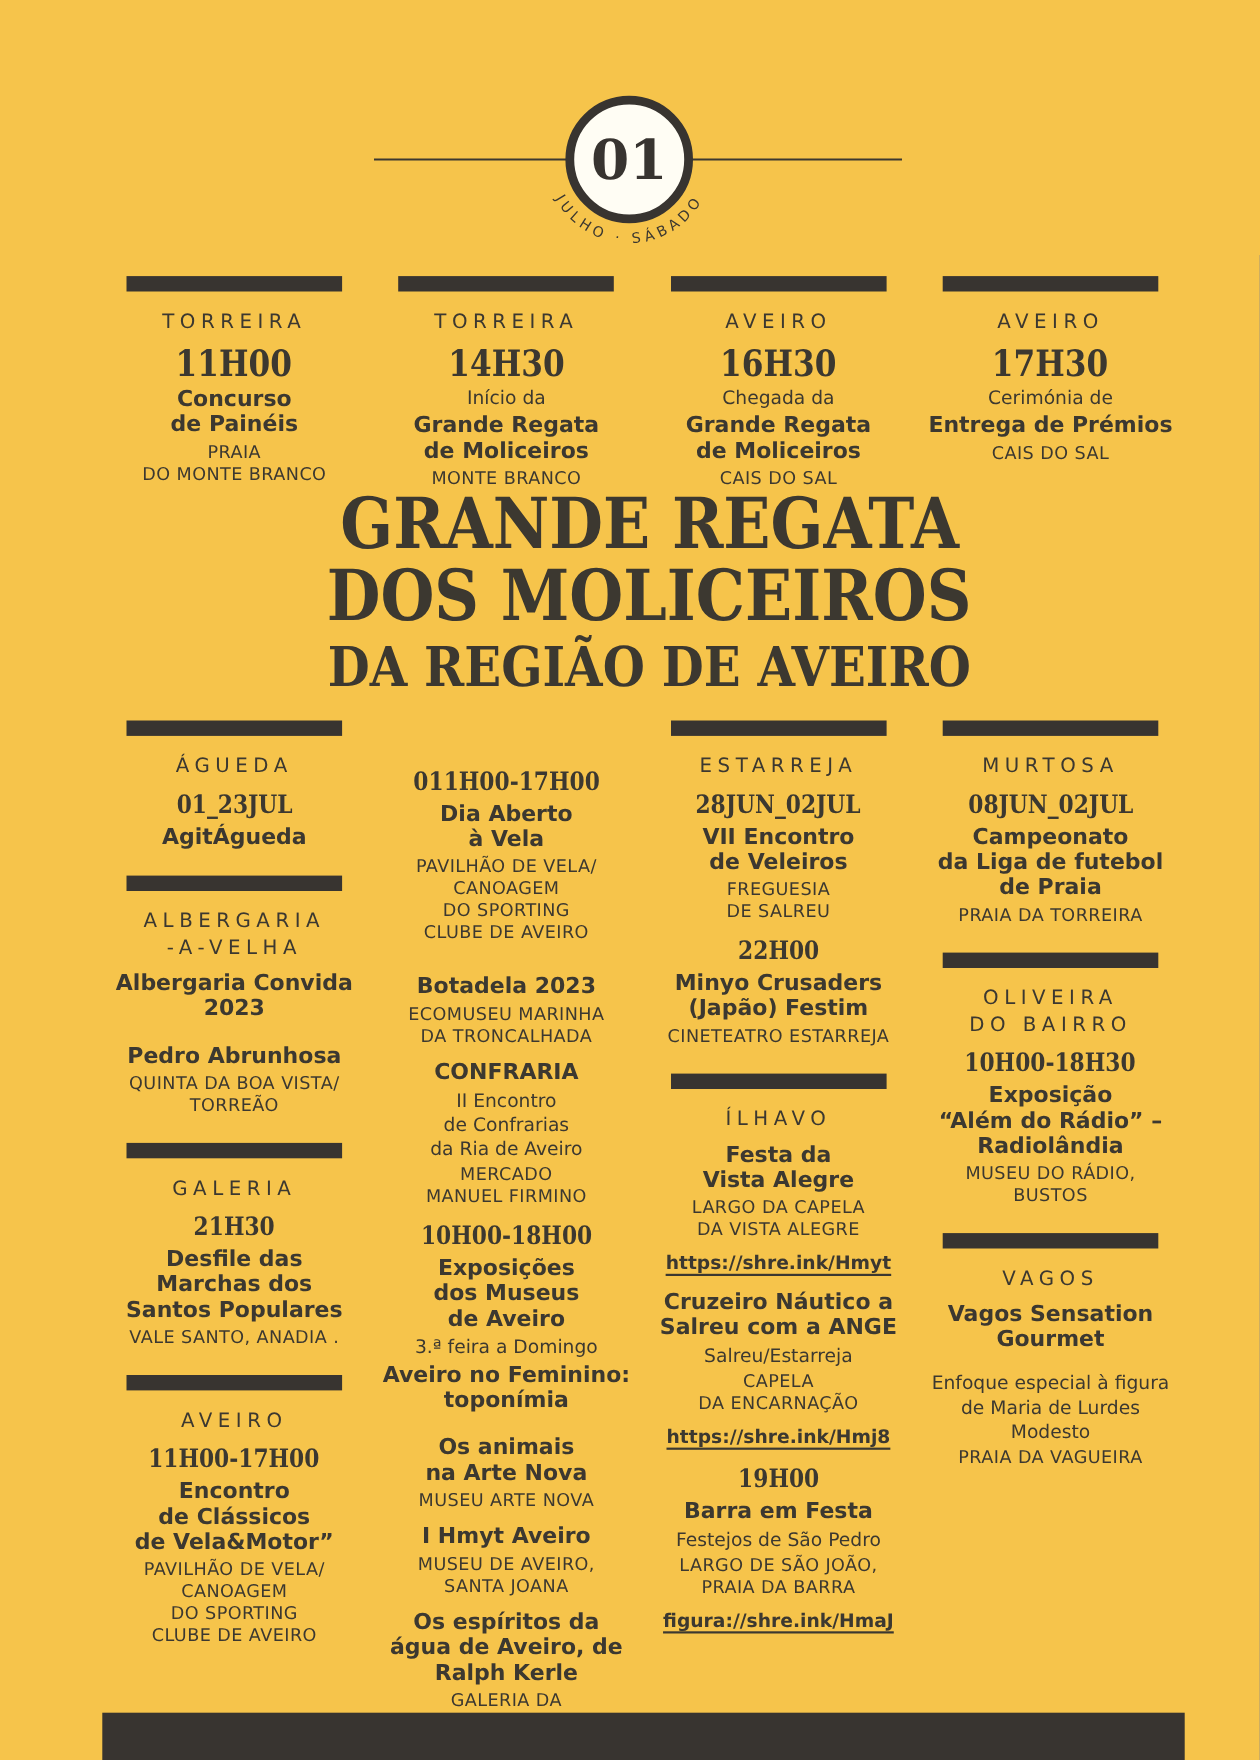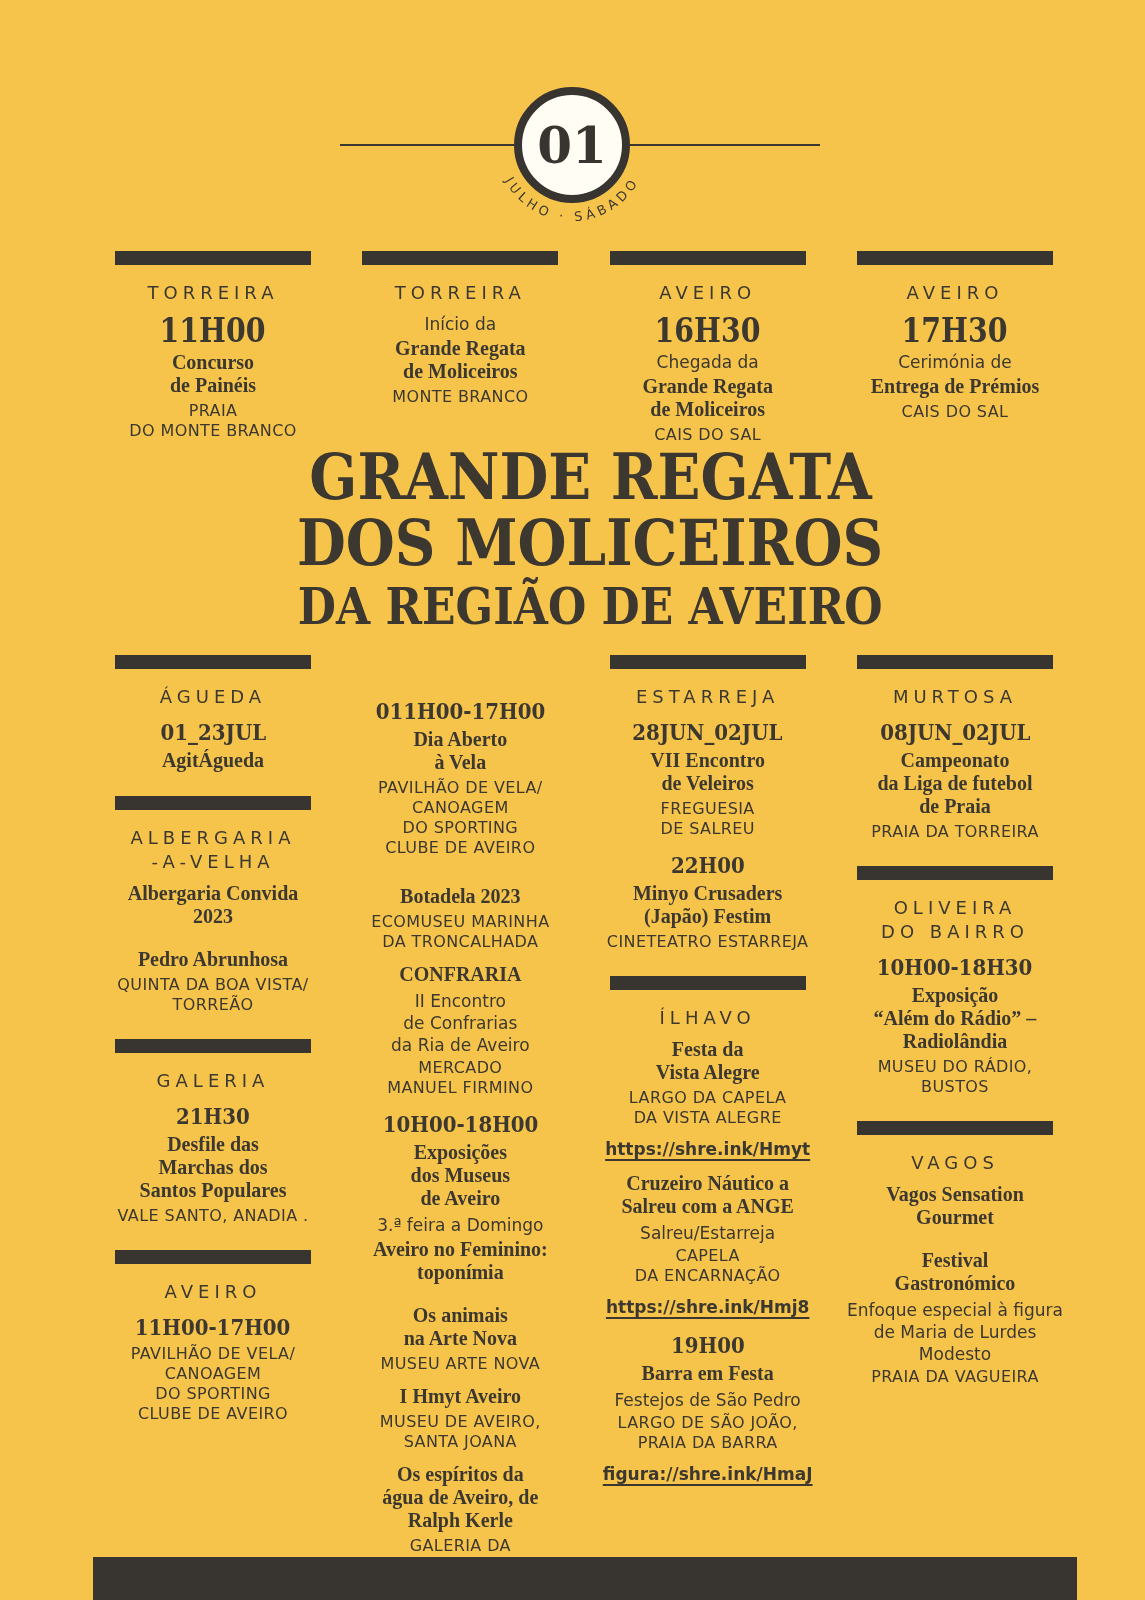--- a/index.html
+++ b/index.html
@@ -24,21 +24,21 @@
   .col{width:246px;text-align:center;}
   .col-offset{padding-top:36px;}
 
   .b-bar{width:196px;height:14px;background:#383430;margin:24px auto 16px;}
   .col > .b-bar:first-child{margin-top:0;}
   .b-city{font-size:18px;letter-spacing:5px;line-height:24px;margin-bottom:8px;white-space:pre-line;}
   .b-time{font-family:"DejaVu Serif",serif;font-weight:700;font-size:23px;line-height:30px;
     margin:5px 0 2px;white-space:nowrap;}
   .top-row .b-time{font-size:33px;line-height:36px;}
   .b-time > span{display:inline-block;transform:scaleX(.86);transform-origin:center;}
-  .b-title{font-weight:700;font-size:20px;line-height:23px;margin:2px 0 4px;white-space:pre-line;font-family:Liberation Serif, serif;}
+  .b-title{font-weight:700;font-size:20px;line-height:23px;margin:2px 0 4px;white-space:pre-line;}
   .b-plain{font-size:17px;line-height:22px;margin:0 0 2px;white-space:pre-line;}
   .b-venue{font-size:16px;line-height:20px;letter-spacing:.4px;margin:1px 0 11px;white-space:pre-line;}
   .b-link{display:block;font-size:17px;font-weight:700;color:inherit;text-decoration:underline;
     text-underline-offset:4px;text-decoration-thickness:2px;margin:3px 0 13px;}
   .b-gap{height:14px;}
 
   .footer-bar{position:absolute;left:93px;top:1557px;width:984px;height:43px;background:#383430;}
 </style>
 </head>
 <body>
@@ -61,20 +61,21 @@
         <div class="b-city">TORREIRA</div>
         <div class="b-time"><span>11H00</span></div>
         <div class="b-title">Concurso
 de Painéis</div>
         <div class="b-venue">PRAIA
 DO MONTE BRANCO</div>
       </div>
       <div class="col">
         <div class="b-bar"></div>
         <div class="b-city">TORREIRA</div>
+        <div class="b-time"><span>14H30</span></div>
         <div class="b-plain">Início da</div>
         <div class="b-title">Grande Regata
 de Moliceiros</div>
         <div class="b-venue">MONTE BRANCO</div>
       </div>
       <div class="col">
         <div class="b-bar"></div>
         <div class="b-city">AVEIRO</div>
         <div class="b-time"><span>16H30</span></div>
         <div class="b-plain">Chegada da</div>
@@ -116,20 +117,23 @@
         <div class="b-bar"></div>
         <div class="b-city">GALERIA</div>
         <div class="b-time"><span>21H30</span></div>
         <div class="b-title">Desfile das
 Marchas dos
 Santos Populares</div>
         <div class="b-venue">VALE SANTO, ANADIA .</div>
         <div class="b-bar"></div>
         <div class="b-city">AVEIRO</div>
         <div class="b-time"><span>11H00-17H00</span></div>
+        <div class="b-title">Encontro
+de Clássicos
+de Vela&amp;Motor”</div>
         <div class="b-venue">PAVILHÃO DE VELA/
 CANOAGEM
 DO SPORTING
 CLUBE DE AVEIRO</div>
       </div>
       <div class="col col-offset">
         <div class="b-time"><span>011H00-17H00</span></div>
         <div class="b-title">Dia Aberto
 à Vela</div>
         <div class="b-venue">PAVILHÃO DE VELA/
@@ -213,22 +217,20 @@
         <div class="b-title">Exposição
 “Além do Rádio” –
 Radiolândia</div>
         <div class="b-venue">MUSEU DO RÁDIO,
 BUSTOS</div>
         <div class="b-bar"></div>
         <div class="b-city">VAGOS</div>
         <div class="b-title">Vagos Sensation
 Gourmet</div>
         <div class="b-gap"></div>
-        <div class="b-title">Festival
-Gastronómico</div>
         <div class="b-plain">Enfoque especial à figura
 de Maria de Lurdes
 Modesto</div>
         <div class="b-venue">PRAIA DA VAGUEIRA</div>
       </div>
     </div>
 
   <div class="footer-bar"></div>
 
 </div>

